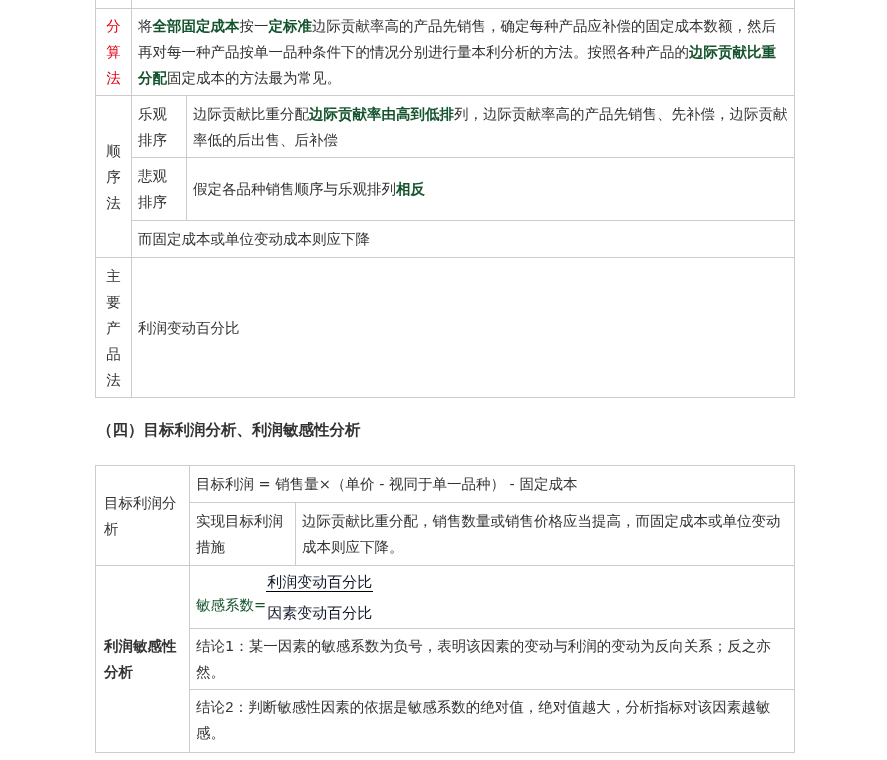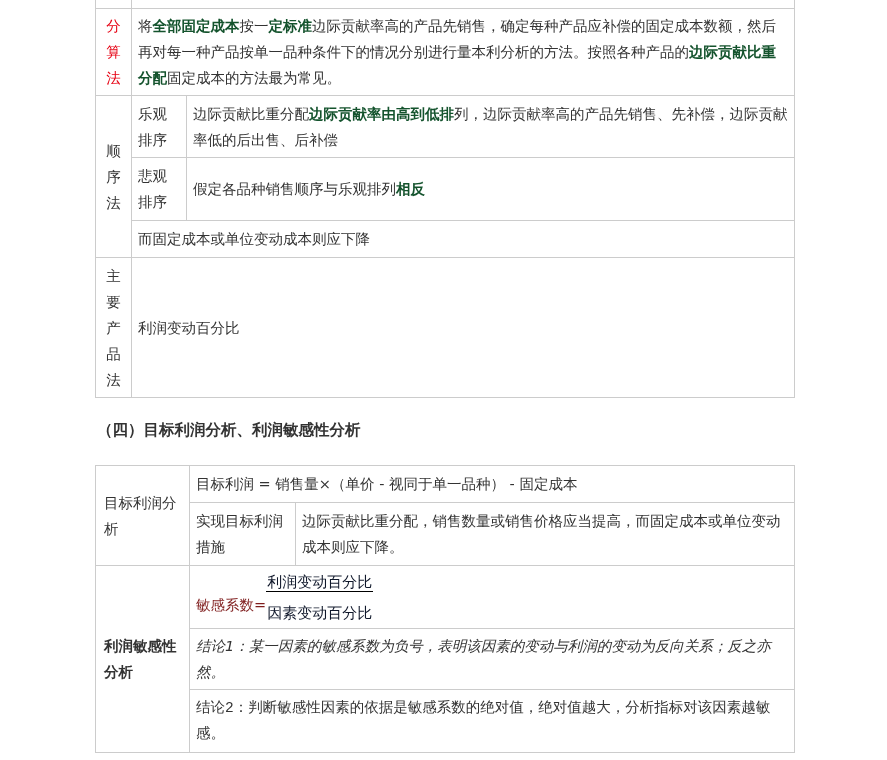--- a/index.html
+++ b/index.html
@@ -11,21 +11,21 @@
   table { border-collapse: collapse; position: absolute; left: 95px; width: 700px; table-layout: fixed; }
   td { border: 1px solid #cccccc; padding: 4px 6px; vertical-align: middle; line-height: 26px; }
   .red { color: #e60012; }
   .vcol { text-align: center; padding: 4px 2px; }
   .center { }
   b { font-weight: bold; color: #14532d; }
   .heading { position: absolute; left: 97px; top: 420px; font-weight: bold; font-size: 15.5px; color: #333; }
   .frac { display: inline-block; vertical-align: middle; text-align: center; font-family: "DejaVu Serif", serif; color: #0f172a; font-size: 15px; line-height: 18px; }
   .frac .num { border-bottom: 1px solid #000; padding: 0 1px; }
   .frac .den { padding: 0 1px; margin-top: 12px; }
-  .sens-label { color: #7f1d1d; vertical-align: -8px; }
+  .sens-label { color: #14532d; vertical-align: -8px; }
 </style>
 </head>
 <body>
 
 <table style="top:-2px;">
   <colgroup>
       <col style="width:36px">
       <col style="width:55px">
       <col>
     </colgroup>
@@ -93,20 +93,20 @@
   <tr style="height:63px;">
     <td>实现目标利润措施</td>
     <td>边际贡献比重分配，销售数量或销售价格应当提高，而固定成本或单位变动成本则应下降。</td>
   </tr>
   <tr style="height:63px;">
     <td rowspan="3" class="center" style="padding:4px 8px;font-weight:bold;">利润敏感性分析</td>
     <td colspan="2">
       <span class="sens-label">敏感系数=</span><span class="frac"><div class="num">利润变动百分比</div><div class="den">因素变动百分比</div></span>
     </td>
   </tr>
-  <tr style="height:45px;font-style:italic;">
+  <tr style="height:45px;">
     <td colspan="2">结论1：某一因素的敏感系数为负号，表明该因素的变动与利润的变动为反向关系；反之亦然。</td>
   </tr>
   <tr style="height:63px;font-family:Liberation Mono, monospace;">
     <td colspan="2">结论2：判断敏感性因素的依据是敏感系数的绝对值，绝对值越大，分析指标对该因素越敏感。</td>
   </tr>
 </tbody>
   </table>
 
 </body></html>

